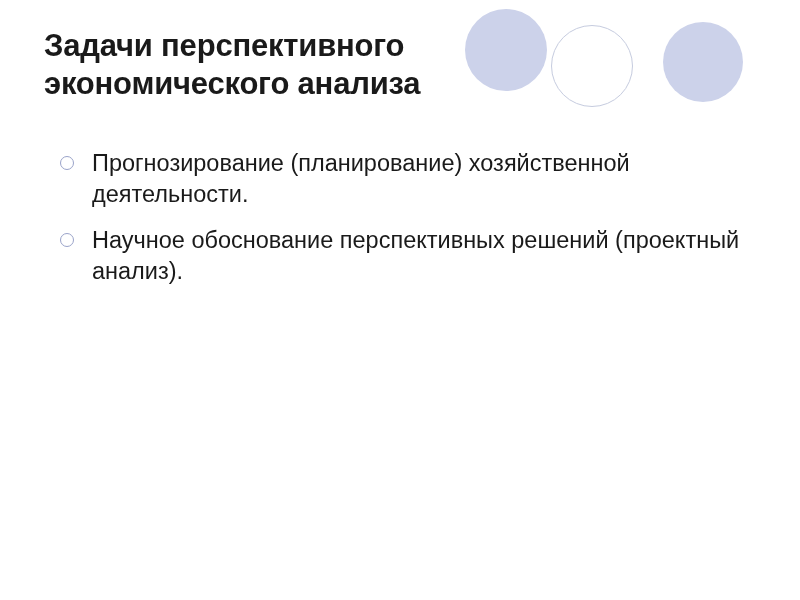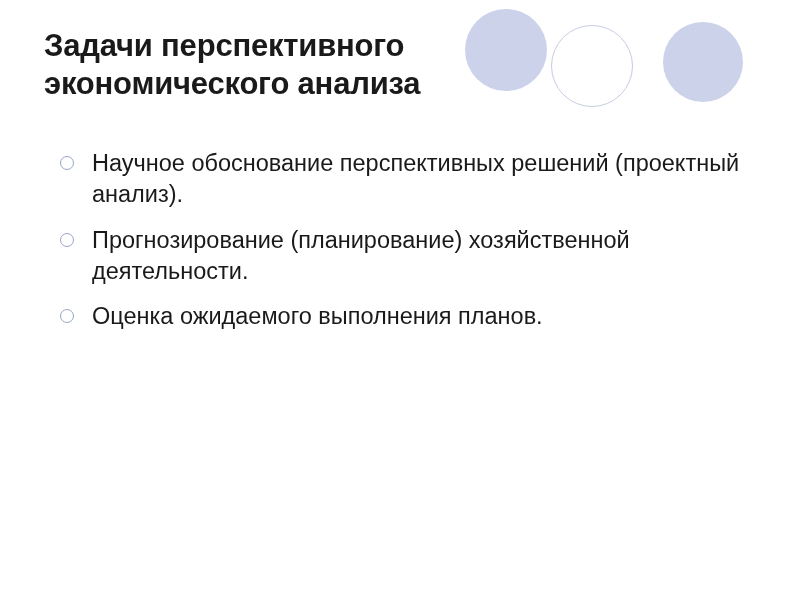--- a/index.html
+++ b/index.html
@@ -99,25 +99,21 @@
 
   <div class="deco deco-filled-1"></div>
   <div class="deco deco-outline"></div>
   <div class="deco deco-filled-2"></div>
 
   <div class="title">Задачи перспективного экономического анализа</div>
 
   <ul class="body-list">
     <li class="bullet-item">
       <span class="bullet-mark"></span>
-      <span>Научное обоснование перспективных решений (проектный анализ).</span>
-    </li>
-    <li class="bullet-item">
-      <span class="bullet-mark"></span>
       <span>Прогнозирование (планирование) хозяйственной деятельности.</span>
     </li>
     <li class="bullet-item">
       <span class="bullet-mark"></span>
-      <span>Оценка ожидаемого выполнения планов.</span>
+      <span>Научное обоснование перспективных решений (проектный анализ).</span>
     </li>
   </ul>
 
 </div>
 
 </body></html>

